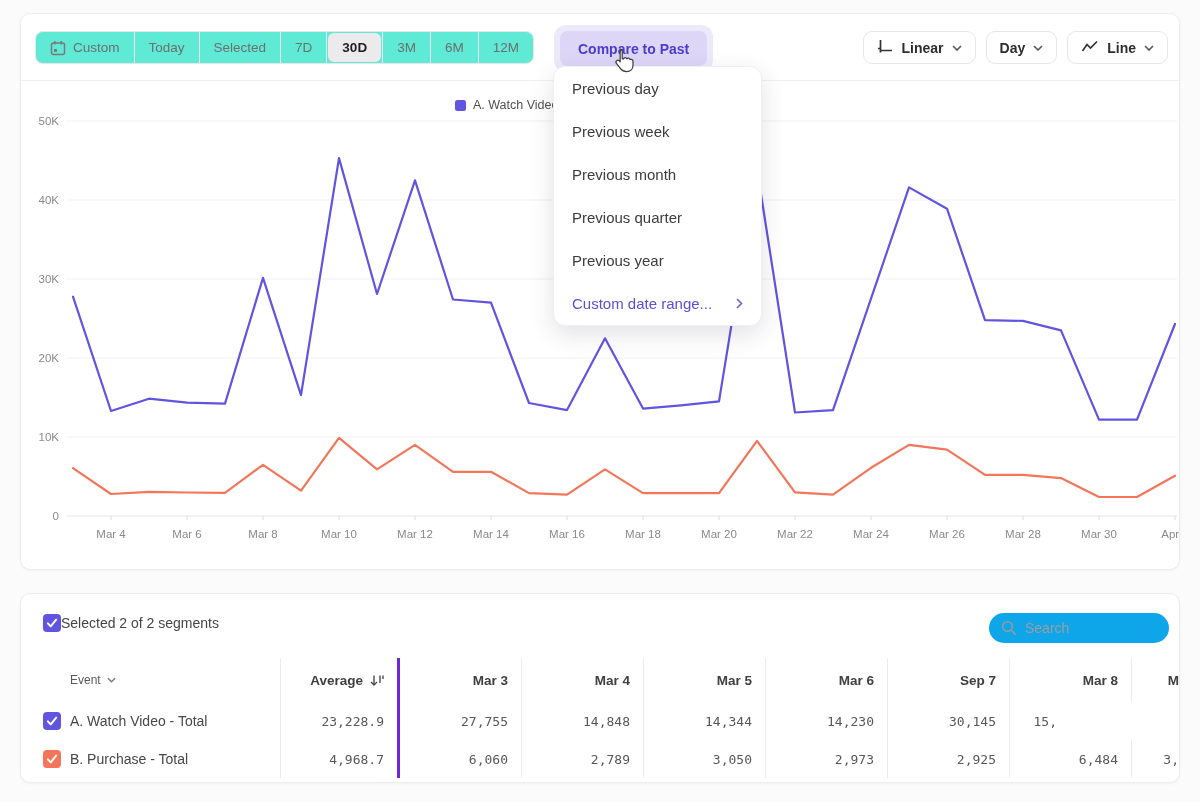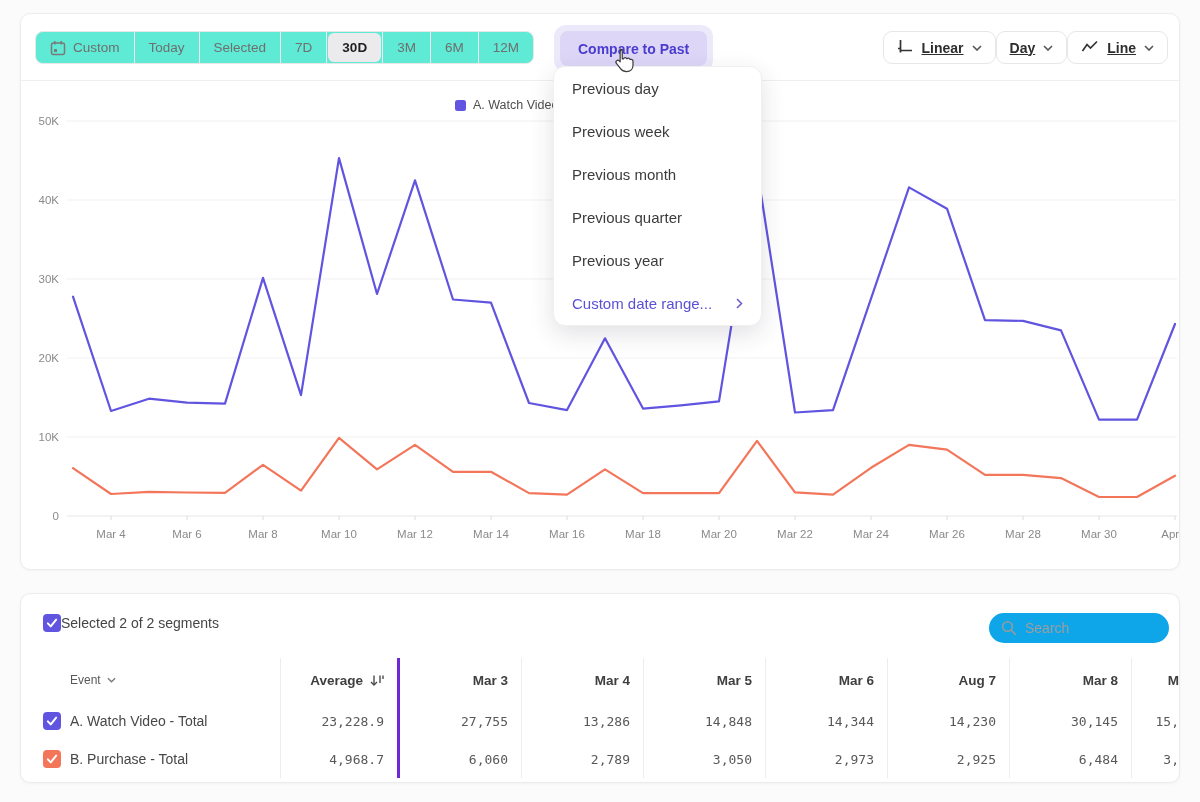--- a/index.html
+++ b/index.html
@@ -36,21 +36,21 @@
   .seg.after-sel { border-left:1px solid #eeeeee; }
   .compare-ring {
     position:absolute; left:533px; top:11px; padding:6px;
     background:#ece9fb; border-radius:12px;
   }
   .compare-btn {
     height:35px; padding:0 18px; display:flex; align-items:center;
     background:#ddd6f7; border-radius:8px;
     color:#4a3ccf; font-size:14px; font-weight:700; cursor:pointer;
   }
-  .right-btns { position:absolute; right:11px; top:17px; display:flex; gap:0;text-decoration:underline; }
+  .right-btns { position:absolute; right:11px; top:17px; display:flex; gap:10px; }
   .tool-btn {
     height:33px; padding:0 13px; display:flex; align-items:center; gap:8px;
     border:1px solid #e7e7e7; border-radius:9px; background:#fff;
     font-size:14px; color:#2d2d2d; font-weight:600; cursor:pointer;
   }
   .chev { display:inline-flex; }
 
   
   #chart-svg { position:absolute; left:0; top:67px; }
   .legend {
@@ -320,37 +320,36 @@
             <line x1="10" y1="1.5" x2="10" y2="9" stroke="#4a4a4a" stroke-width="1.4"></line>
             <line x1="13" y1="1.5" x2="13" y2="5" stroke="#4a4a4a" stroke-width="1.4"></line>
           </svg>
         </span>
       </div>
 
     <div class="cell c-date">Mar 3</div>
         <div class="cell c-date">Mar 4</div>
         <div class="cell c-date">Mar 5</div>
         <div class="cell c-date">Mar 6</div>
-        <div class="cell c-date">Aug 7</div>
+        <div class="cell c-date">Sep 7</div>
         <div class="cell c-date">Mar 8</div>
         <div class="cell c-clip">M</div>
       </div>
 
   <div class="t-row">
         <div class="cell c-event">
           <div class="cbox" style="background: rgb(97, 84, 224);">
             <svg width="12" height="10" viewBox="0 0 14 12">
               <polyline points="2,6.5 5.5,10 12,2" fill="none" stroke="#fff" stroke-width="2.4" stroke-linecap="round" stroke-linejoin="round"></polyline>
             </svg>
           </div>
           <span class="evt-label">A. Watch Video - Total</span>
         </div>
         <div class="cell c-avg num">23,228.9</div>
         <div class="cell c-date num">27,755</div>
-        <div class="cell c-date num">13,286</div>
         <div class="cell c-date num">14,848</div>
         <div class="cell c-date num">14,344</div>
         <div class="cell c-date num">14,230</div>
         <div class="cell c-date num">30,145</div>
         <div class="cell c-clip num">15,</div>
       </div>
       <div class="t-row">
         <div class="cell c-event">
           <div class="cbox" style="background: rgb(243, 118, 91);">
             <svg width="12" height="10" viewBox="0 0 14 12">

